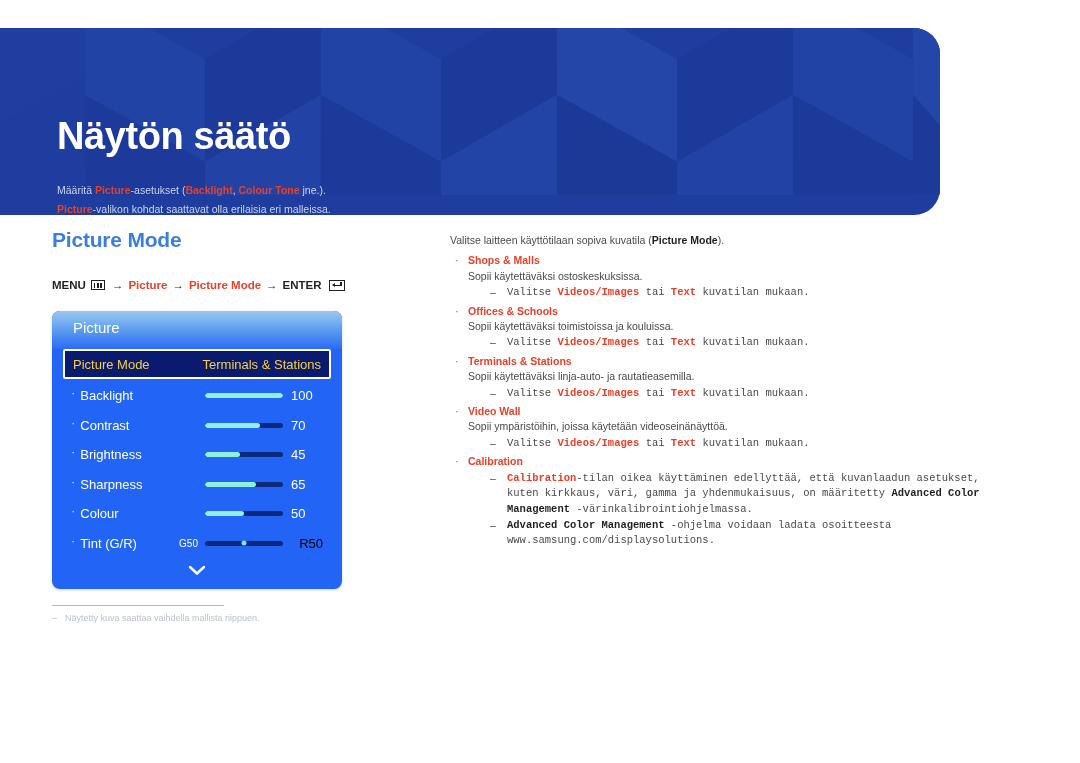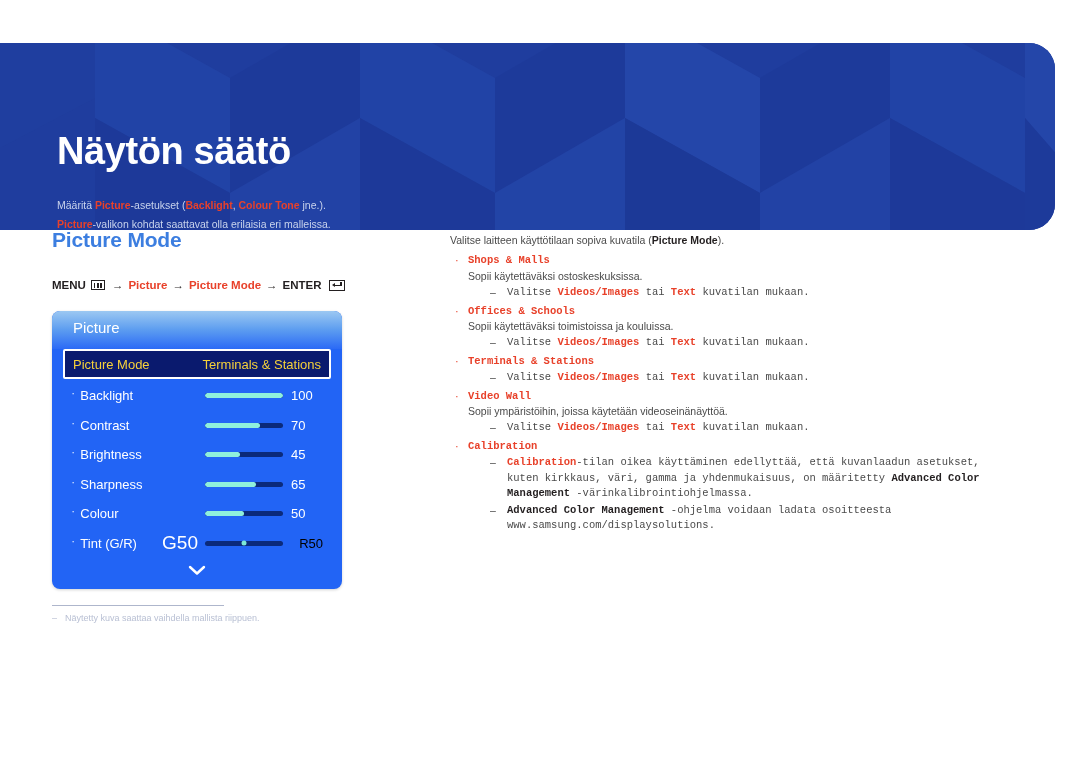--- a/index.html
+++ b/index.html
@@ -6,22 +6,22 @@
   html, body {
     width: 1080px; height: 763px;
     background: #ffffff;
     font-family: "Liberation Sans", sans-serif;
     overflow: hidden;
   }
 
   
   .banner {
     position: absolute;
-    left: 0; top: 43px;
-    width: 1055px; height: 187px;
+    left: 0; top: 28px;
+    width: 940px; height: 187px;
     background: #1f3d9e;
     border-top-right-radius: 26px;
     border-bottom-right-radius: 26px;
     overflow: hidden;
   }
   .banner-pattern { position: absolute; inset: 0; }
   .banner-inner {
     position: absolute;
     left: 57px; top: 0; right: 0; bottom: 0;
   }
@@ -170,21 +170,21 @@
     border-radius: 3px;
     background: #0b2a7a;
     overflow: hidden;
   }
   .slider .fill {
     position: absolute; left: 0; top: 0; height: 100%;
     background: #8ff0dc; border-radius: 3px;
   }
   .tint-left {
     position: absolute; right: 133px;
-    font-size: 19px; color: #ffffff;
+    font-size: 10px; color: #ffffff;
   }
   .tint-right {
     position: absolute; right: 8px;
     font-size: 13px; color: #000000;
   }
   .tint-bar {
     position: absolute; right: 48px;
     width: 78px; height: 5px;
     border-radius: 3px; background: #0b2a7a;
   }
@@ -224,21 +224,21 @@
   .b { font-weight: bold; color: #231f20; }
   .r { color: #e8412a; font-weight: bold; }
 
   .bullet { display: flex; margin-top: 3px; }
   .bullet > .mark {
     width: 18px; flex: 0 0 18px;
     color: #e8412a; font-size: 11px; text-align: left;
     padding-left: 5px;
   }
   .bullet > .body { flex: 1; }
-  .bullet-title { font-weight: bold; color: #e8412a; font-size: 10.5px; font-family: Liberation Mono, monospace; }
+  .bullet-title { font-weight: bold; color: #e8412a; font-size: 10.5px; }
   .bullet-desc { color: #4a4a4a; }
 
   .subbullet { display: flex; margin-top: 1px; padding-left: 22px; }
   .subbullet > .mark {
     width: 17px; flex: 0 0 17px;
     color: #4a4a4a; font-size: 10.5px;
   }
   .subbullet > .body { flex: 1; font-family: Liberation Mono, monospace; }
 </style>
 </head>
@@ -416,20 +416,21 @@
         <span class="mark">–</span>
         <div class="body"><span>Valitse </span><span class="r">Videos/Images</span><span> tai </span><span class="r">Text</span><span> kuvatilan mukaan.</span></div>
       </div>
     </div>
   </div>
 
   <div class="bullet">
     <span class="mark">·</span>
     <div class="body">
       <div class="bullet-title">Terminals &amp; Stations</div>
+      <div class="bullet-desc">Sopii käytettäväksi linja-auto- ja rautatieasemilla.</div>
       <div class="subbullet">
         <span class="mark">–</span>
         <div class="body"><span>Valitse </span><span class="r">Videos/Images</span><span> tai </span><span class="r">Text</span><span> kuvatilan mukaan.</span></div>
       </div>
     </div>
   </div>
 
   <div class="bullet">
     <span class="mark">·</span>
     <div class="body">

